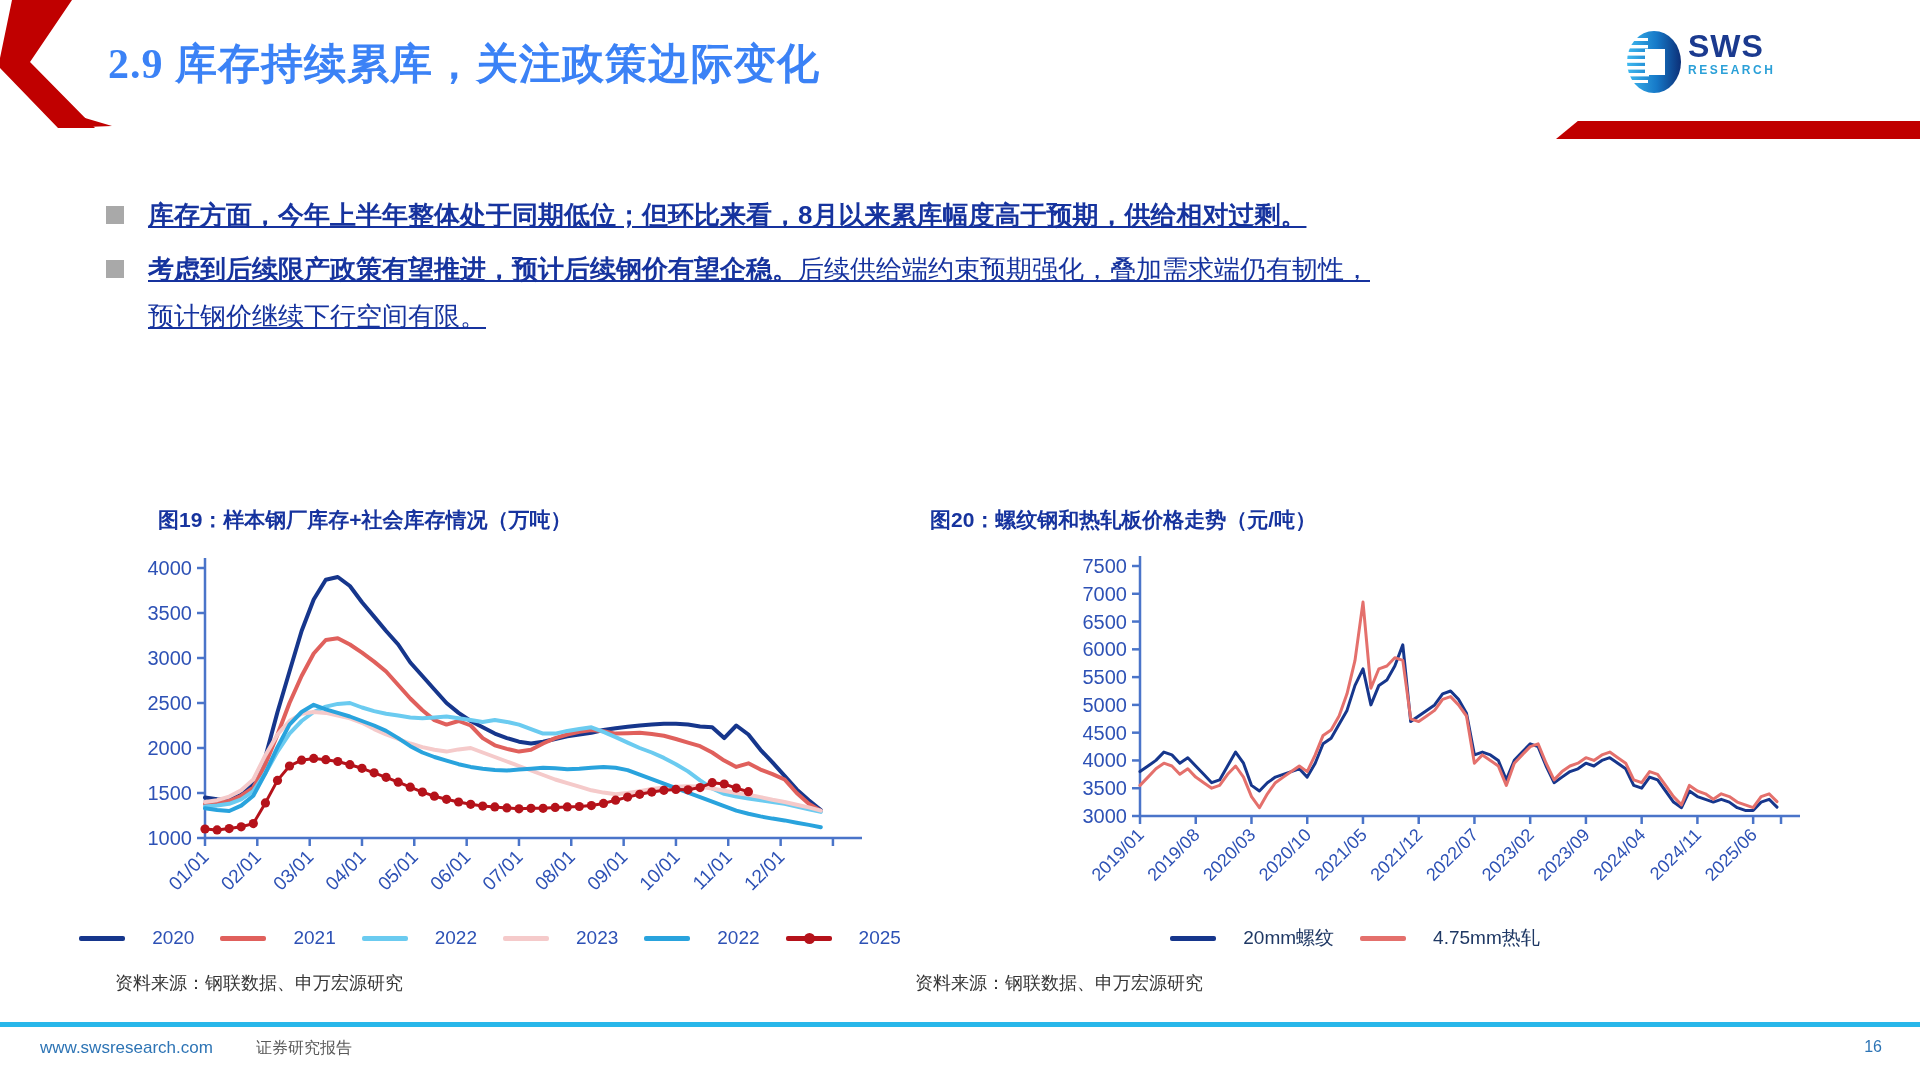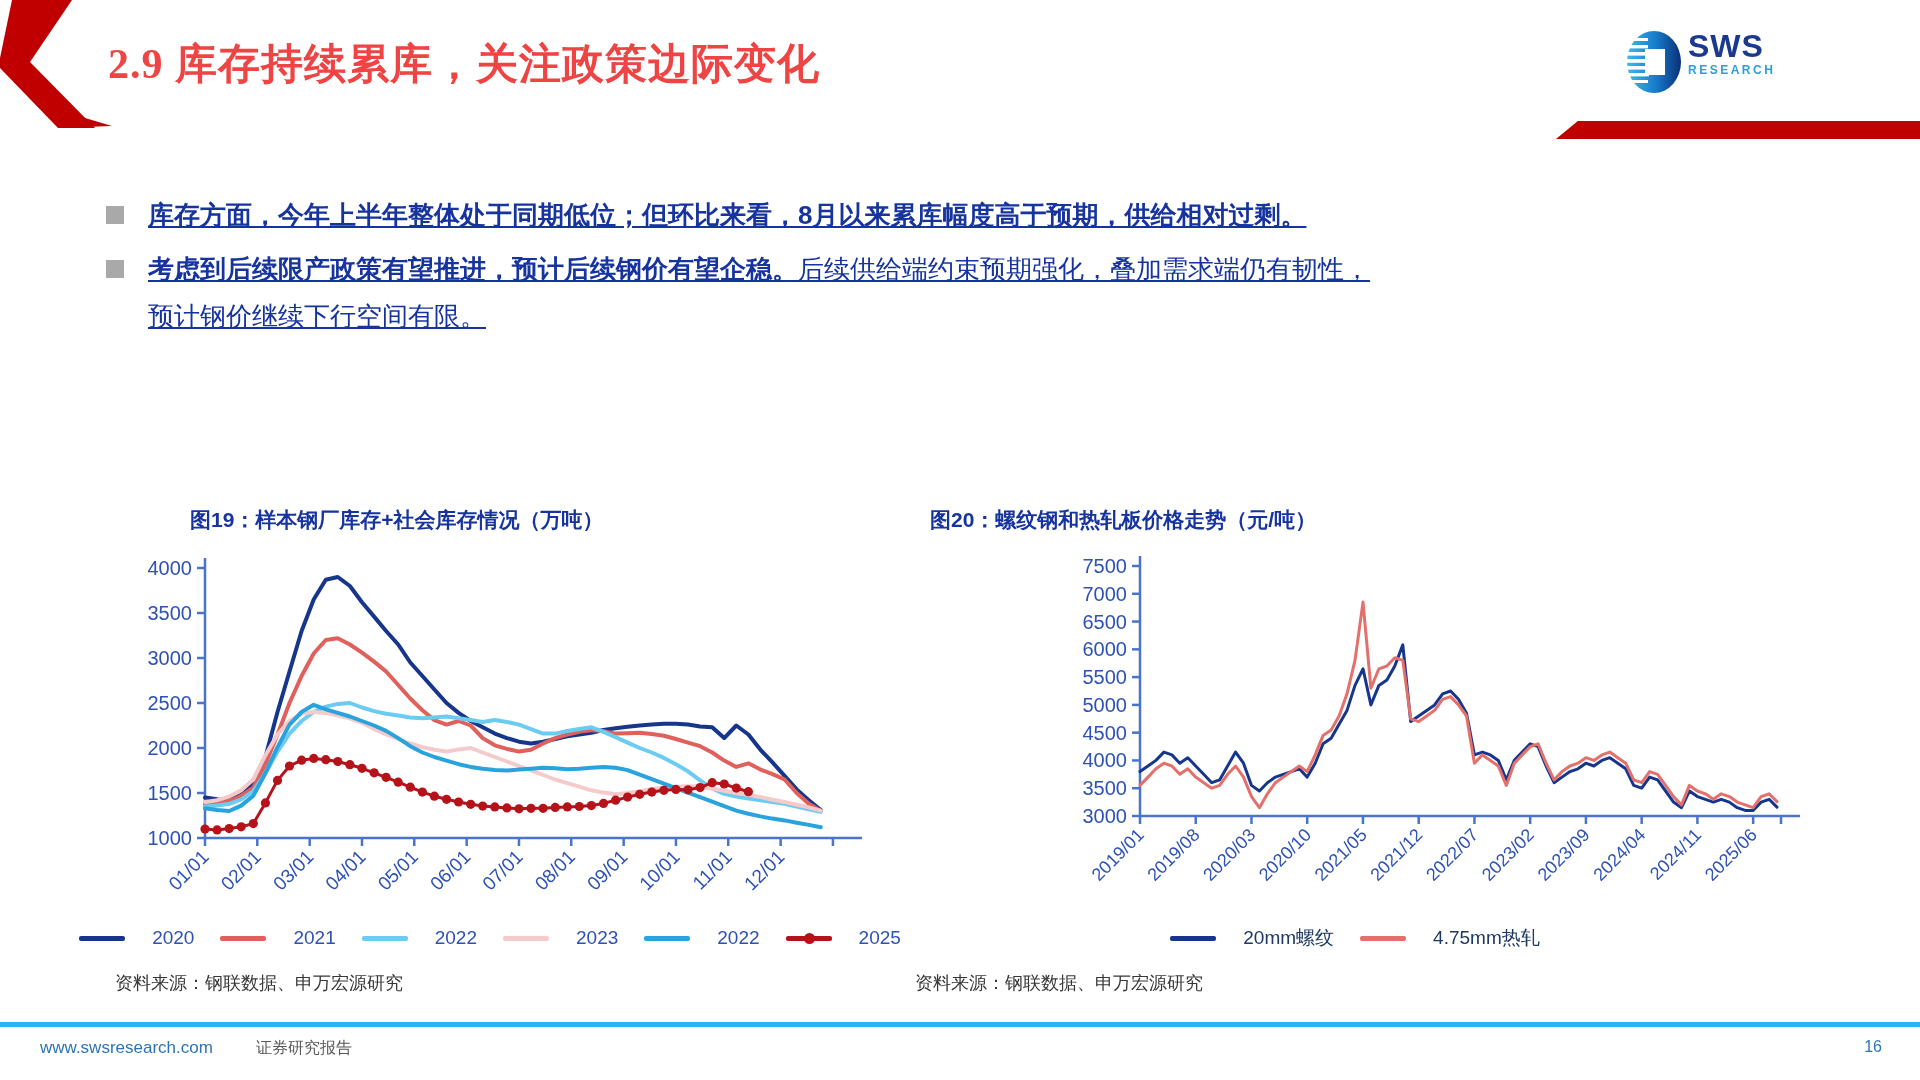--- a/index.html
+++ b/index.html
@@ -1,37 +1,37 @@
 <!DOCTYPE html>
 <html><head>
 <meta charset="utf-8">
 <style>
   html,body{margin:0;padding:0;}
   body{width:1920px;height:1080px;position:relative;overflow:hidden;background:#ffffff;
        font-family:"Liberation Sans", sans-serif;}
   .chevron{position:absolute;left:0;top:0;}
   .title{position:absolute;left:108px;top:36px;margin:0;font-family:"Liberation Serif", serif;
-         font-size:42px;font-weight:bold;color:#ef4444;letter-spacing:1px;}
+         font-size:42px;font-weight:bold;color:#3b82f6;letter-spacing:1px;}
   .logo{position:absolute;left:1626px;top:30px;display:flex;align-items:flex-start;}
   .logo-text{margin-left:6px;line-height:1;}
   .logo-main{font-size:32px;font-weight:bold;color:#1b3a8f;letter-spacing:1px;}
   .logo-sub{font-size:12px;font-weight:bold;color:#2ba0d8;letter-spacing:2.5px;margin-top:2px;}
   .red-bar{position:absolute;left:1556px;top:121px;width:364px;height:18px;background:#c00000;
            clip-path:polygon(6% 0,100% 0,100% 100%,0 100%);}
   .bullets{position:absolute;left:106px;top:192px;width:1275px;}
   .bullet{display:flex;margin-bottom:7px;}
   .bmark{flex:0 0 18px;width:18px;height:18px;background:#a9a9a9;margin-top:14px;margin-right:24px;}
   .bullet p{margin:0;font-size:26px;line-height:47px;color:#16339e;text-decoration:underline;}
   .bullet p strong{font-weight:bold;}
   .bullet p span{font-weight:normal;}
   .chart-box{position:absolute;top:505px;}
   .chart-box.left{left:100px;width:780px;}
   .chart-box.right{left:905px;width:900px;}
   .chart-box h3{margin:0;font-size:21px;font-weight:bold;color:#16339e;line-height:30px;}
-  .chart-box.left h3{margin-left:90px;}
+  .chart-box.left h3{margin-left:58px;}
   .chart-box.right h3{margin-left:25px;}
   .chart-box svg.plot{display:block;margin-top:6px;}
   .legend{display:flex;justify-content:center;align-items:center;margin-top:14px;height:22px;}
   .litem{display:flex;align-items:center;margin:0 13px;gap:20px;}
   .lline{position:relative;display:inline-block;width:46px;height:5px;border-radius:2px;}
   .ldot{position:absolute;left:18px;top:-3px;width:11px;height:11px;border-radius:50%;}
   .llabel{margin-left:7px;font-size:19px;}
   .chart-box.left .llabel{color:#2d51b5;}
   .chart-box.right .llabel{color:#1f3864;}
   .source{margin-top:22px;font-size:18px;color:#363636;}

